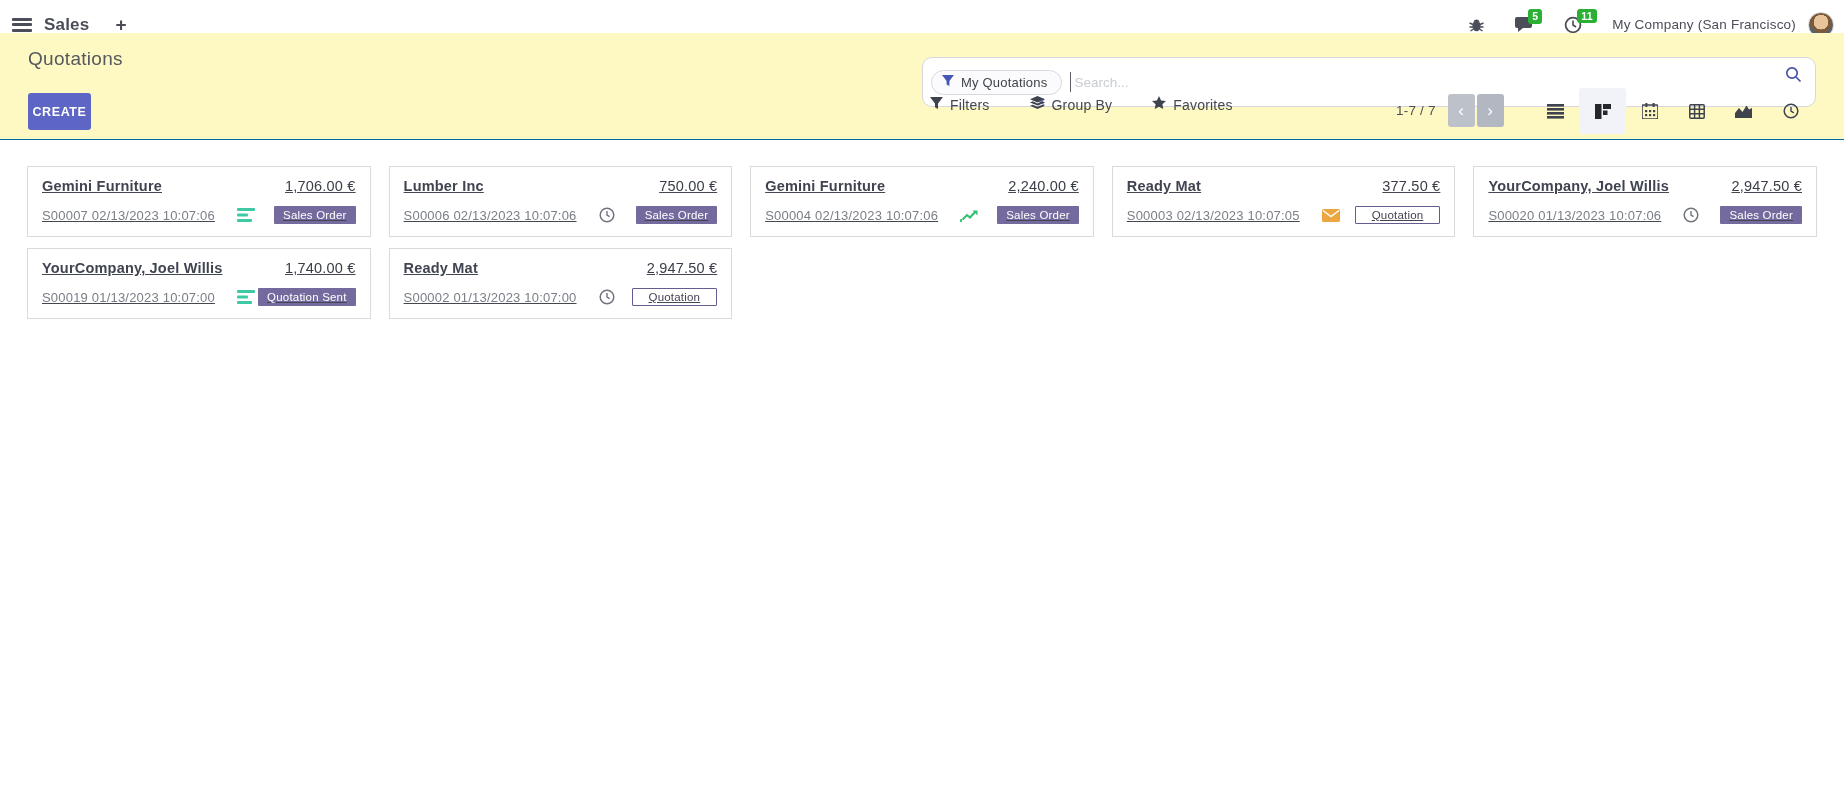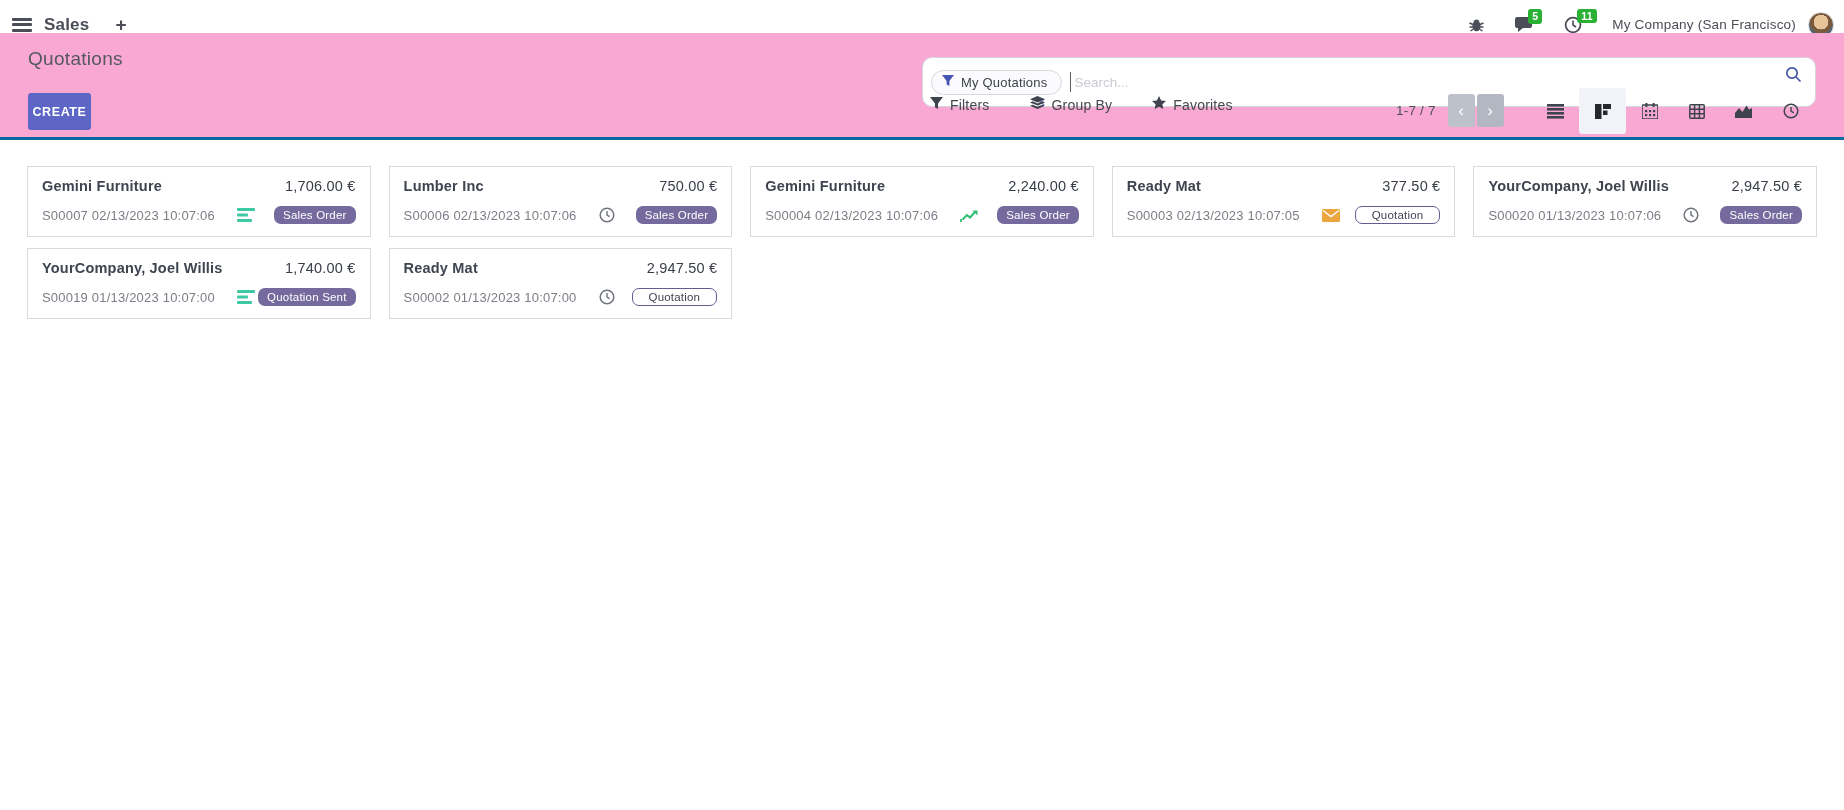--- a/index.html
+++ b/index.html
@@ -17,21 +17,21 @@
   .app-name { font-size:17px; font-weight:600; color:#4b4e58; margin-right:26px; }
   .plus-btn { font-size:19px; font-weight:700; color:#4b4e58; cursor:pointer; line-height:1; }
   .topbar-spacer { flex:1; }
   .sys-icon { position:relative; margin-left:30px; cursor:pointer; display:flex; align-items:center; }
   .count-badge { position:absolute; top:-7px; left:13px; background:#2ab134; color:#fff; font-size:10.5px; font-weight:700; padding:1px 4px; border-radius:3px; line-height:1.2; }
   .company-name { font-size:13.5px; color:#4b4e58; margin:0 12px 0 30px; cursor:pointer; }
   .avatar { width:26px; height:26px; border-radius:50%; cursor:pointer;
     background: radial-gradient(circle at 50% 38%, #e8c49a 0 38%, #7a5a3c 39% 58%, #55636f 59% 100%); border:1px solid #d8d8d8; }
 
   
-  .control-panel { position:relative; height:107px; background:#f9a8d4; border-bottom:3px solid #0369a1;padding-left:44px; }
+  .control-panel { position:relative; height:107px; background:#fef9c3; border-bottom:1px solid #0369a1;padding-left:44px; }
   .page-title { position:absolute; left:28px; top:15px; font-size:19px; color:#56585f; letter-spacing:.3px; }
   .create-btn { position:absolute; left:28px; top:60px; width:63px; height:37px; background:#5d66c4; color:#fff;
     border:none; border-radius:3px; font-size:12.5px; font-weight:600; letter-spacing:.6px; cursor:pointer; font-family:inherit; }
 
   .search-bar { position:absolute; left:922px; top:24px; width:894px; height:50px; border:1px solid #d5d7dc; border-radius:10px;
     display:flex; align-items:center; padding:0 40px 0 8px; background:#fff; }
   .facet { position:relative; display:flex; align-items:center; gap:7px; height:25px; padding:0 14px 0 10px;
     border:1px solid #d7d9de; border-radius:13px; background:#fbfbfd; cursor:pointer; }
   .facet-label { font-size:13px; color:#3f434b; }
   .facet-remove { position:absolute; right:16px; top:24px; color:#8b92e5; font-size:14px; font-weight:700; cursor:pointer; line-height:1; }
@@ -47,31 +47,31 @@
   .pager-count { font-size:13.5px; color:#4b4e58; margin-right:10px; }
   .pager-btn { width:27px; height:33px; border:none; border-radius:3px; color:#fff; font-size:17px; line-height:1; cursor:pointer; margin-left:2px; font-family:inherit; }
   .pager-prev { background:#bdc2ca; }
   .pager-next { background:#b2b7c1; }
 
   .view-switcher { position:absolute; right:30px; top:55px; display:flex; align-items:center; }
   .switch-btn { width:47px; height:46px; display:flex; align-items:center; justify-content:center; cursor:pointer; border-radius:3px; }
   .switch-btn.active { background:#f2f2f9; }
 
   
-  .kanban { padding:26px 27px 0 27px; display:grid; grid-template-columns:repeat(5, 1fr); gap:11px 18px; }
+  .kanban { padding:26px 27px 0 27px; display:grid; grid-template-columns:repeat(5, 1fr); gap:11px 18px;text-decoration:underline; }
   .card { height:71px; background:#fff; border:1px solid #dadada; padding:11px 14px 12px 14px;
     display:flex; flex-direction:column; justify-content:space-between; cursor:pointer; }
   .card-top { display:flex; justify-content:space-between; align-items:baseline; }
   .card-customer { font-size:14.5px; font-weight:600; color:#3f4450; }
   .card-amount { font-size:14.5px; color:#383d47; }
   .card-bottom { display:flex; justify-content:space-between; align-items:center; }
   .card-ref-wrap { display:flex; align-items:center; gap:22px; }
   .card-reference { font-size:13px; color:#7a7e86; }
   .act-icon { display:inline-flex; align-items:center; }
-  .badge { font-size:11.5px; padding:3px 9px; border-radius:7px; white-space:nowrap; }
+  .badge { font-size:11.5px; padding:3px 9px; border-radius:1px; white-space:nowrap; }
   .badge-filled { background:#746a9e; color:#fff; }
   .badge-outline { background:#fff; color:#474155; border:1px solid #655b8e; padding:2px 16px; }
 </style>
 </head>
 <body>
 
 <div class="topbar">
   <div class="hamburger">
       <span></span>
       <span></span>

